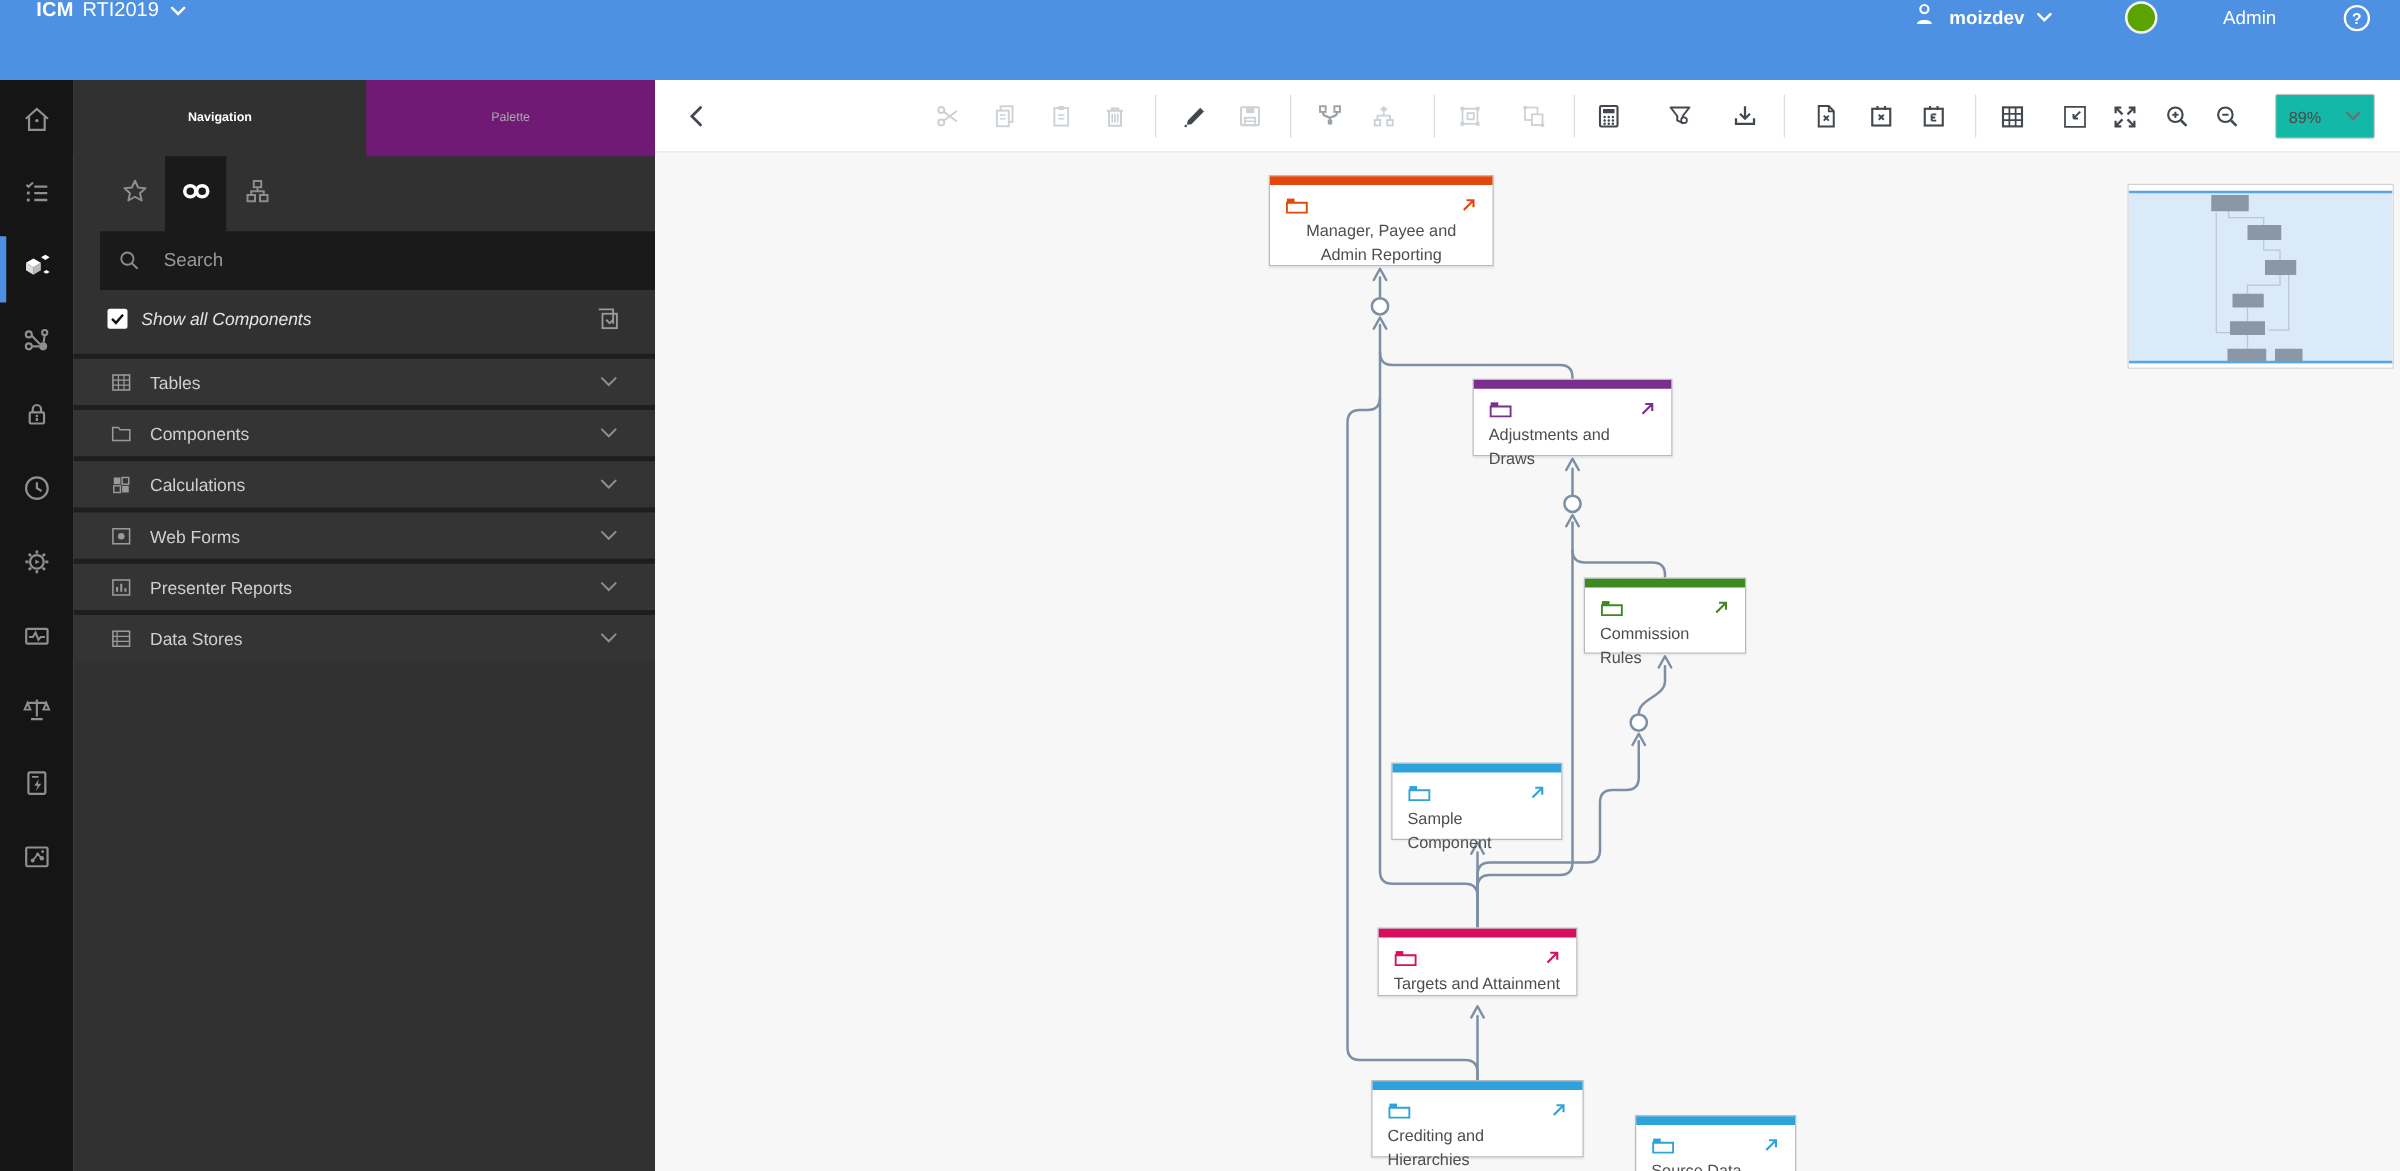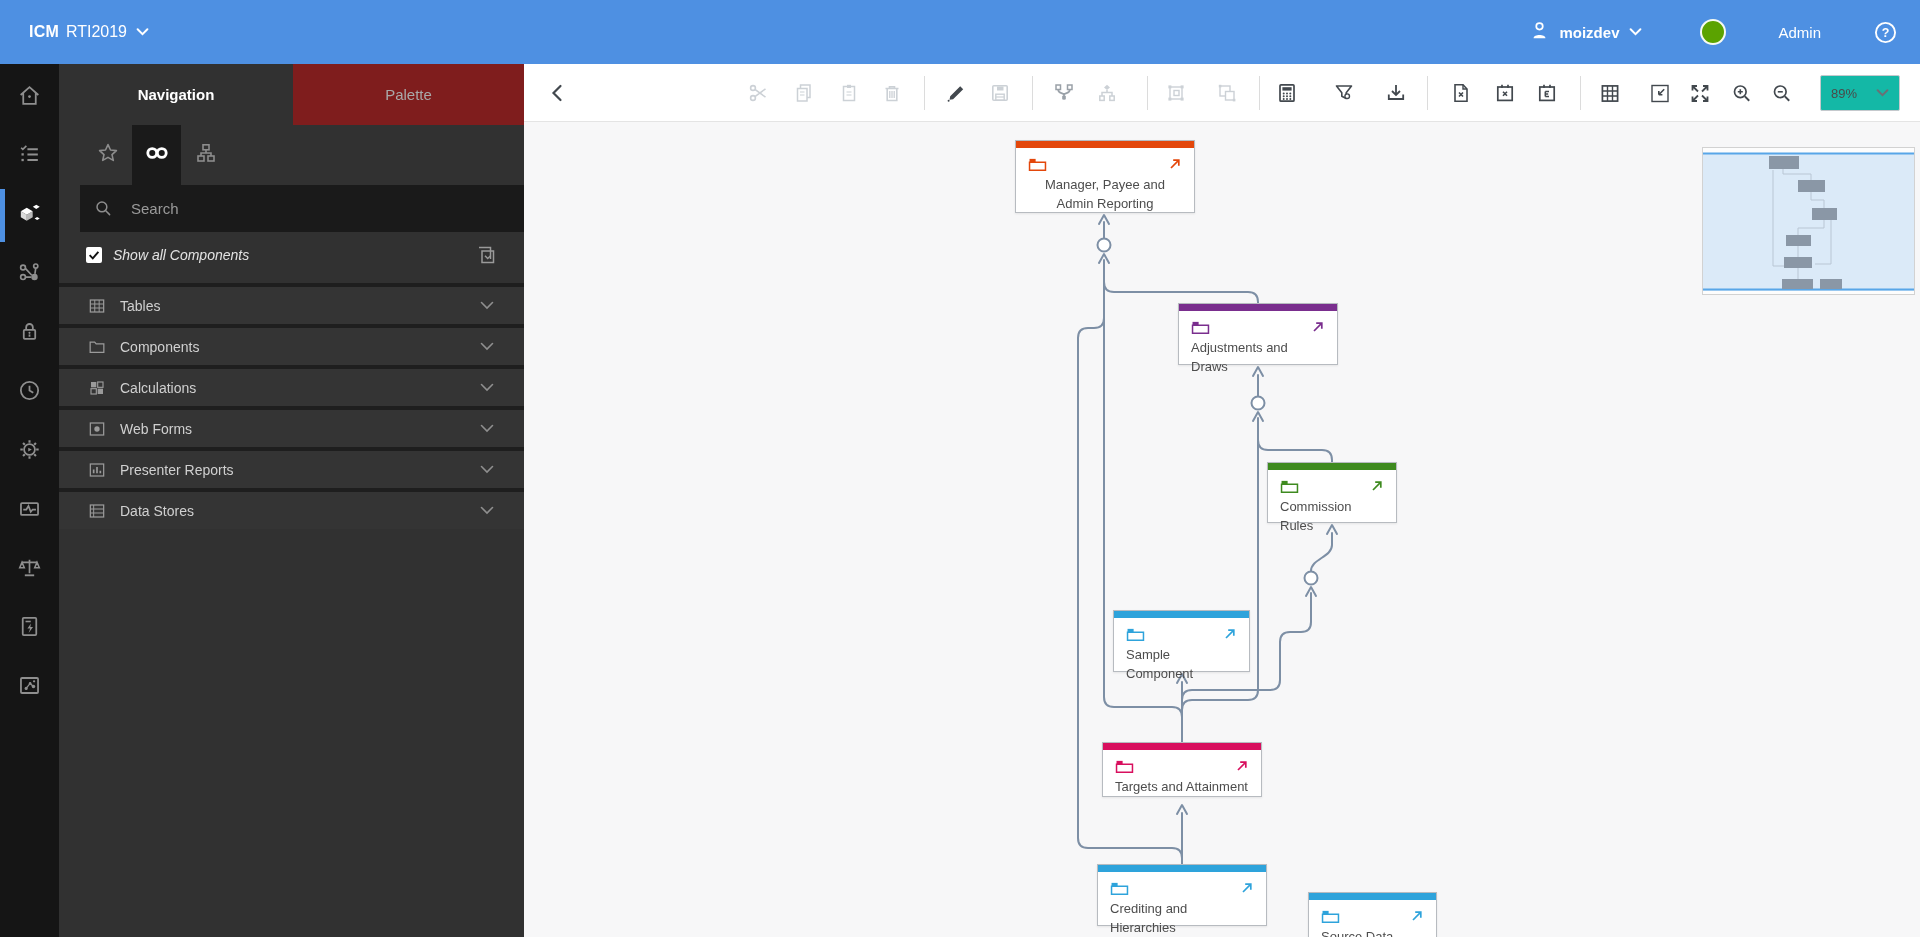--- a/index.html
+++ b/index.html
@@ -1,21 +1,21 @@
 <!DOCTYPE html>
 <html><head>
 <meta charset="utf-8">
 <style>
   * { margin:0; padding:0; box-sizing:border-box; }
   html,body { width:1920px; height:937px; overflow:hidden;
     font-family:"Liberation Sans", sans-serif; background:#f7f7f8; position:relative; }
 
   
   .header { position:absolute; left:0; top:0; width:1920px; height:64px;
-    background:#4E90E2; display:flex; align-items:center; color:#fff; z-index:30; }
+    background:#4E90E2; display:flex; align-items:flex-start; color:#fff; z-index:30; }
   .brand-wrap { display:flex; align-items:center; margin-left:29px; cursor:pointer; }
   .brand { font-weight:bold; font-size:16px; letter-spacing:.2px; }
   .model { font-size:16px; margin-left:7px; font-weight:400; }
   .hdr-chev { margin-left:9px; display:inline-flex; }
   .hdr-right { margin-left:auto; display:flex; align-items:center; margin-right:22px; }
   .user-wrap { display:flex; align-items:center; cursor:pointer; }
   .user-name { font-size:15px; font-weight:bold; margin-left:8px; }
   .user-wrap .hdr-chev { margin-left:10px; }
   .status-dot { width:26px; height:26px; border-radius:50%; margin-left:58px;
     border:2px solid rgba(255,255,255,.95); }
@@ -29,23 +29,23 @@
     justify-content:center; color:#8f8f8f; position:relative; cursor:pointer; }
   .rail-item.active { color:#ffffff; }
   .rail-item.active::before { content:""; position:absolute; left:0; top:3px;
     width:5px; height:53px; background:#4E90E2; }
 
   
   .panel { position:absolute; left:59px; top:64px; width:465px; height:873px;
     background:#313131; z-index:20; }
   .panel-tabs { display:flex; height:61px; }
   .panel-tab { width:234px; display:flex; align-items:center; justify-content:center;
-    font-size:15px; color:#a9a9a9; cursor:pointer; }
+    font-size:10px; color:#a9a9a9; cursor:pointer; }
   .panel-tab.active { color:#fff; font-weight:bold; background:#313131; }
-  .panel-tab.inactive { background:#7f1d1d; width:231px; }
+  .panel-tab.inactive { background:#701a75; width:231px; }
   .subtabs { height:60px; display:flex; align-items:stretch; padding-left:24px; }
   .subtab { width:49px; display:flex; align-items:center; justify-content:center;
     color:#8d8d8d; cursor:pointer; }
   .subtab.active { background:#1a1a1a; color:#ffffff; }
   .search-row { margin-left:21px; width:444px; height:47px; background:#1a1a1a;
     display:flex; align-items:center; padding-left:13px; }
   .search-row input { background:transparent; border:none; outline:none; color:#c9c9c9;
     font-size:15px; margin-left:17px; width:360px; font-family:"Liberation Sans",sans-serif; }
   .search-row input::placeholder { color:#9a9a9a; }
   .showall-row { height:46px; display:flex; align-items:center; padding:0 26px 0 27px;font-style:italic; }

